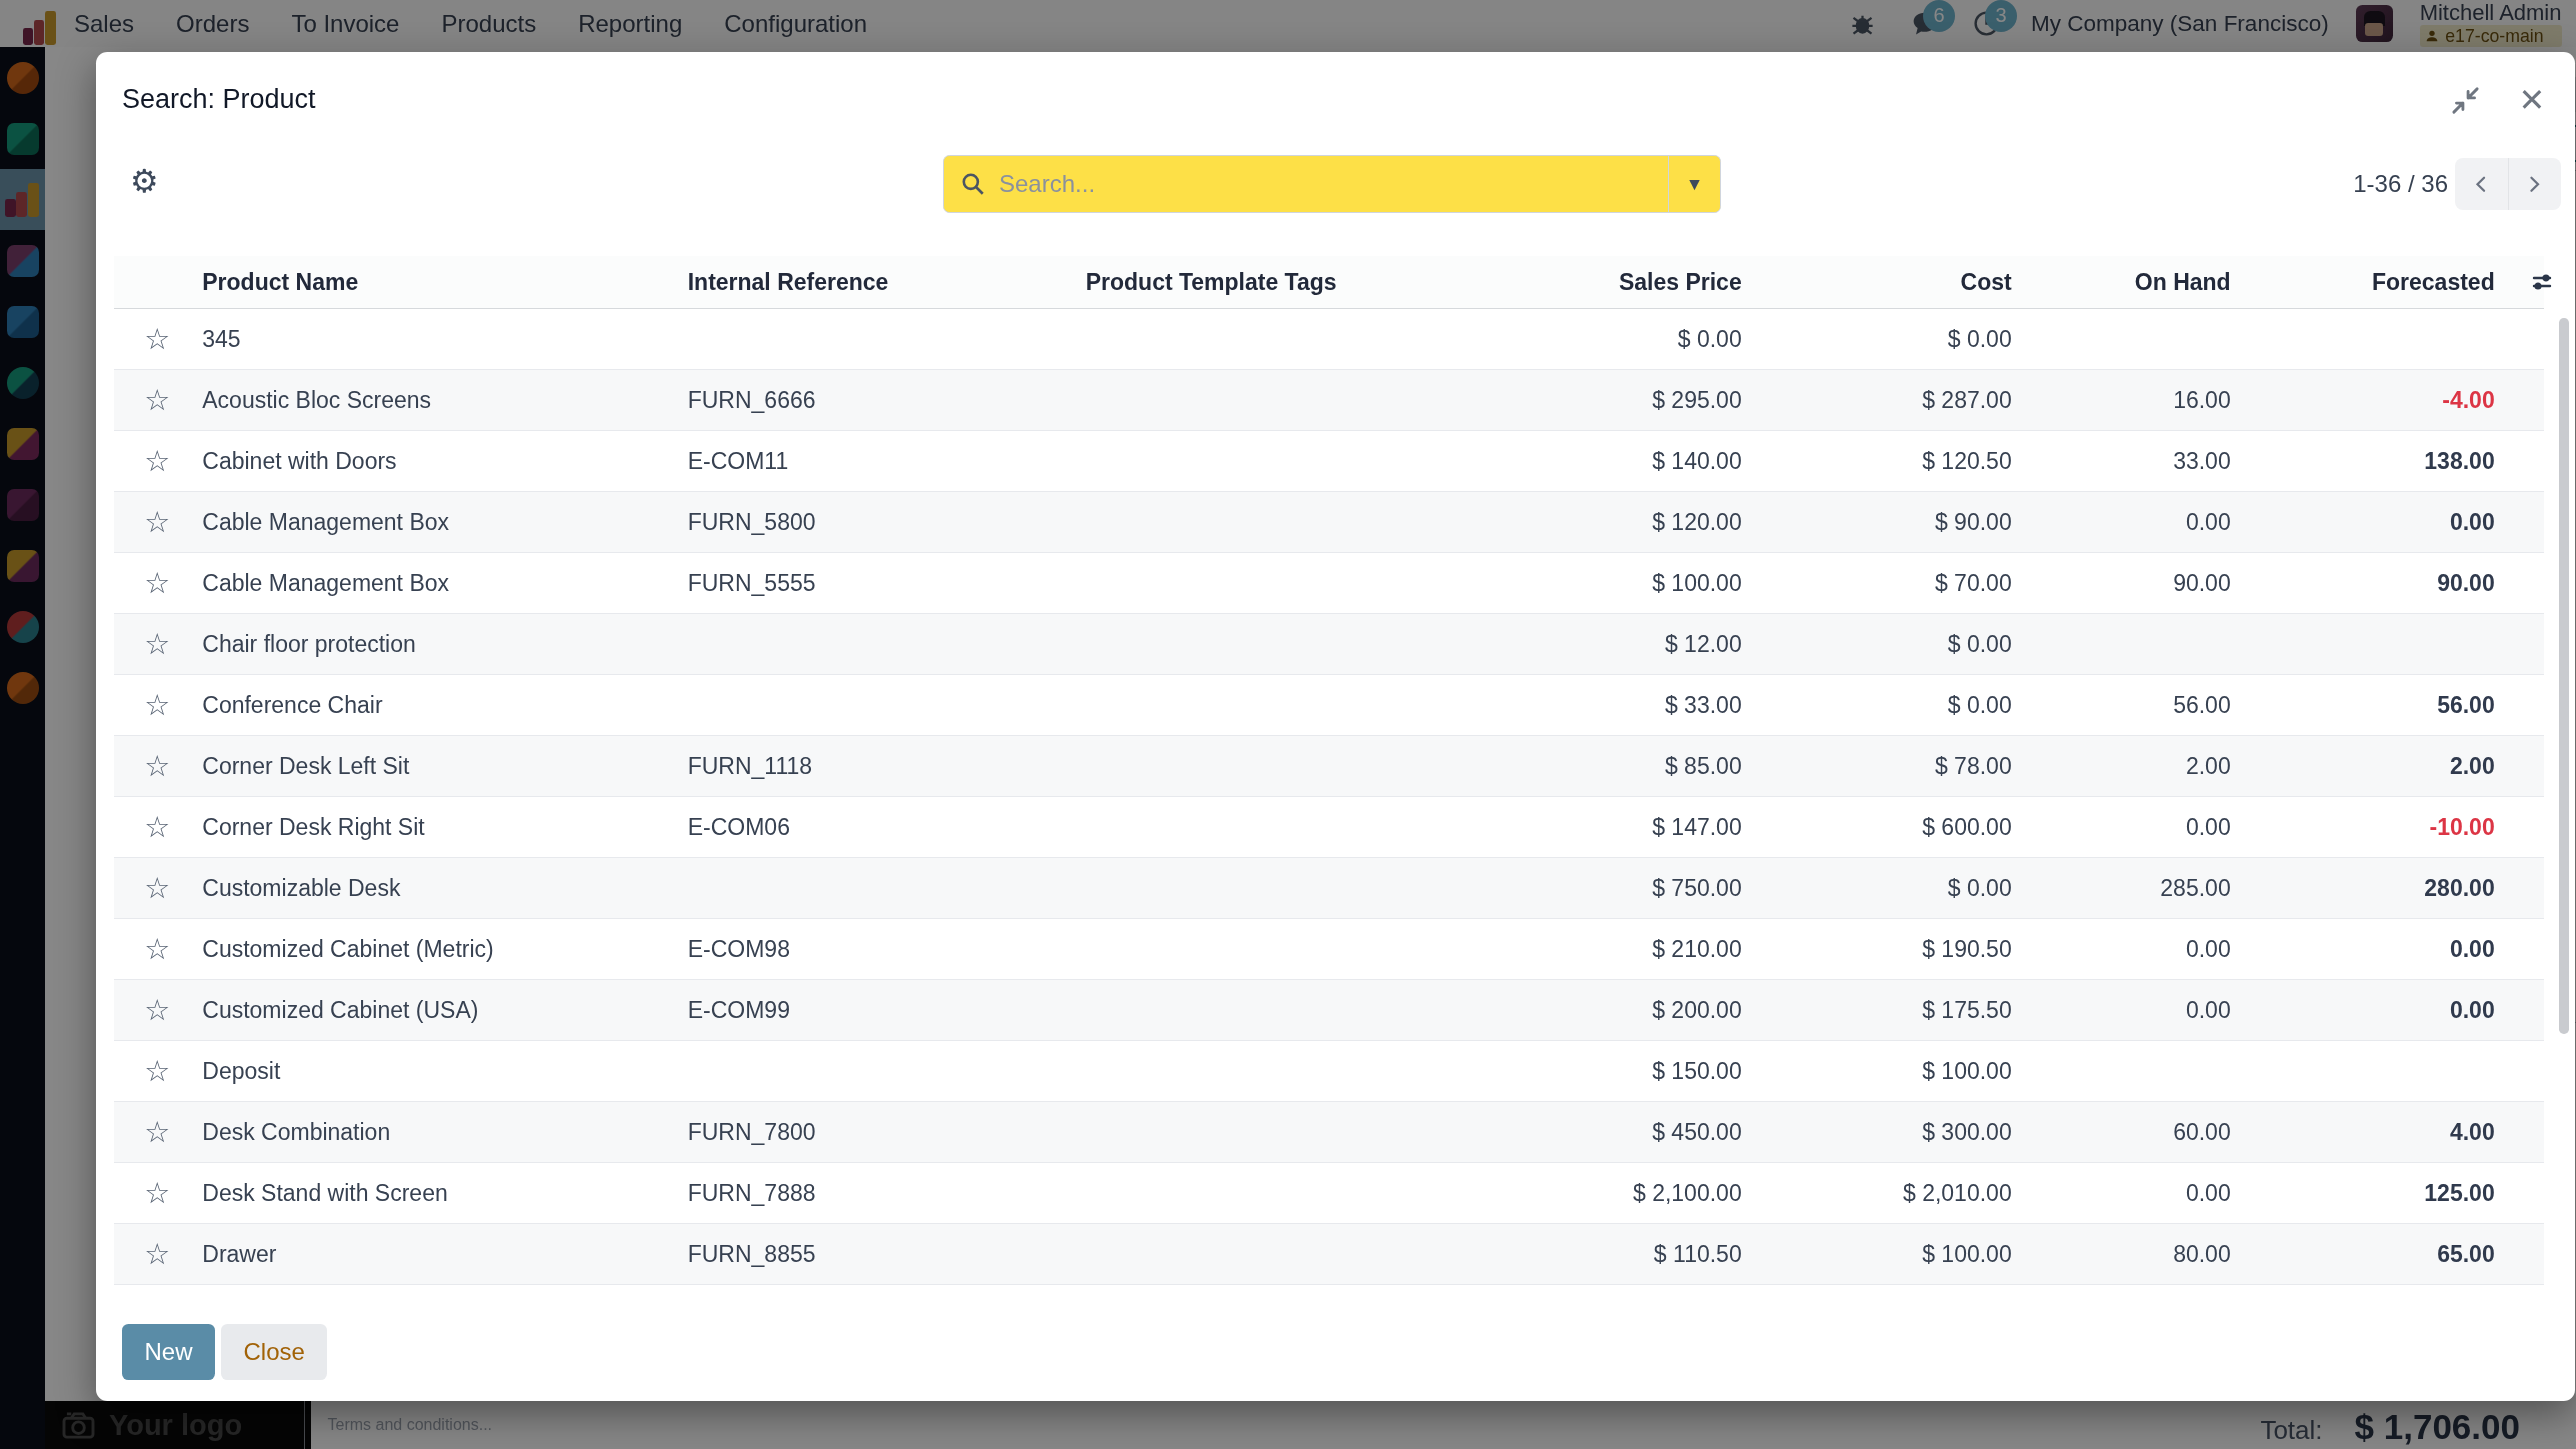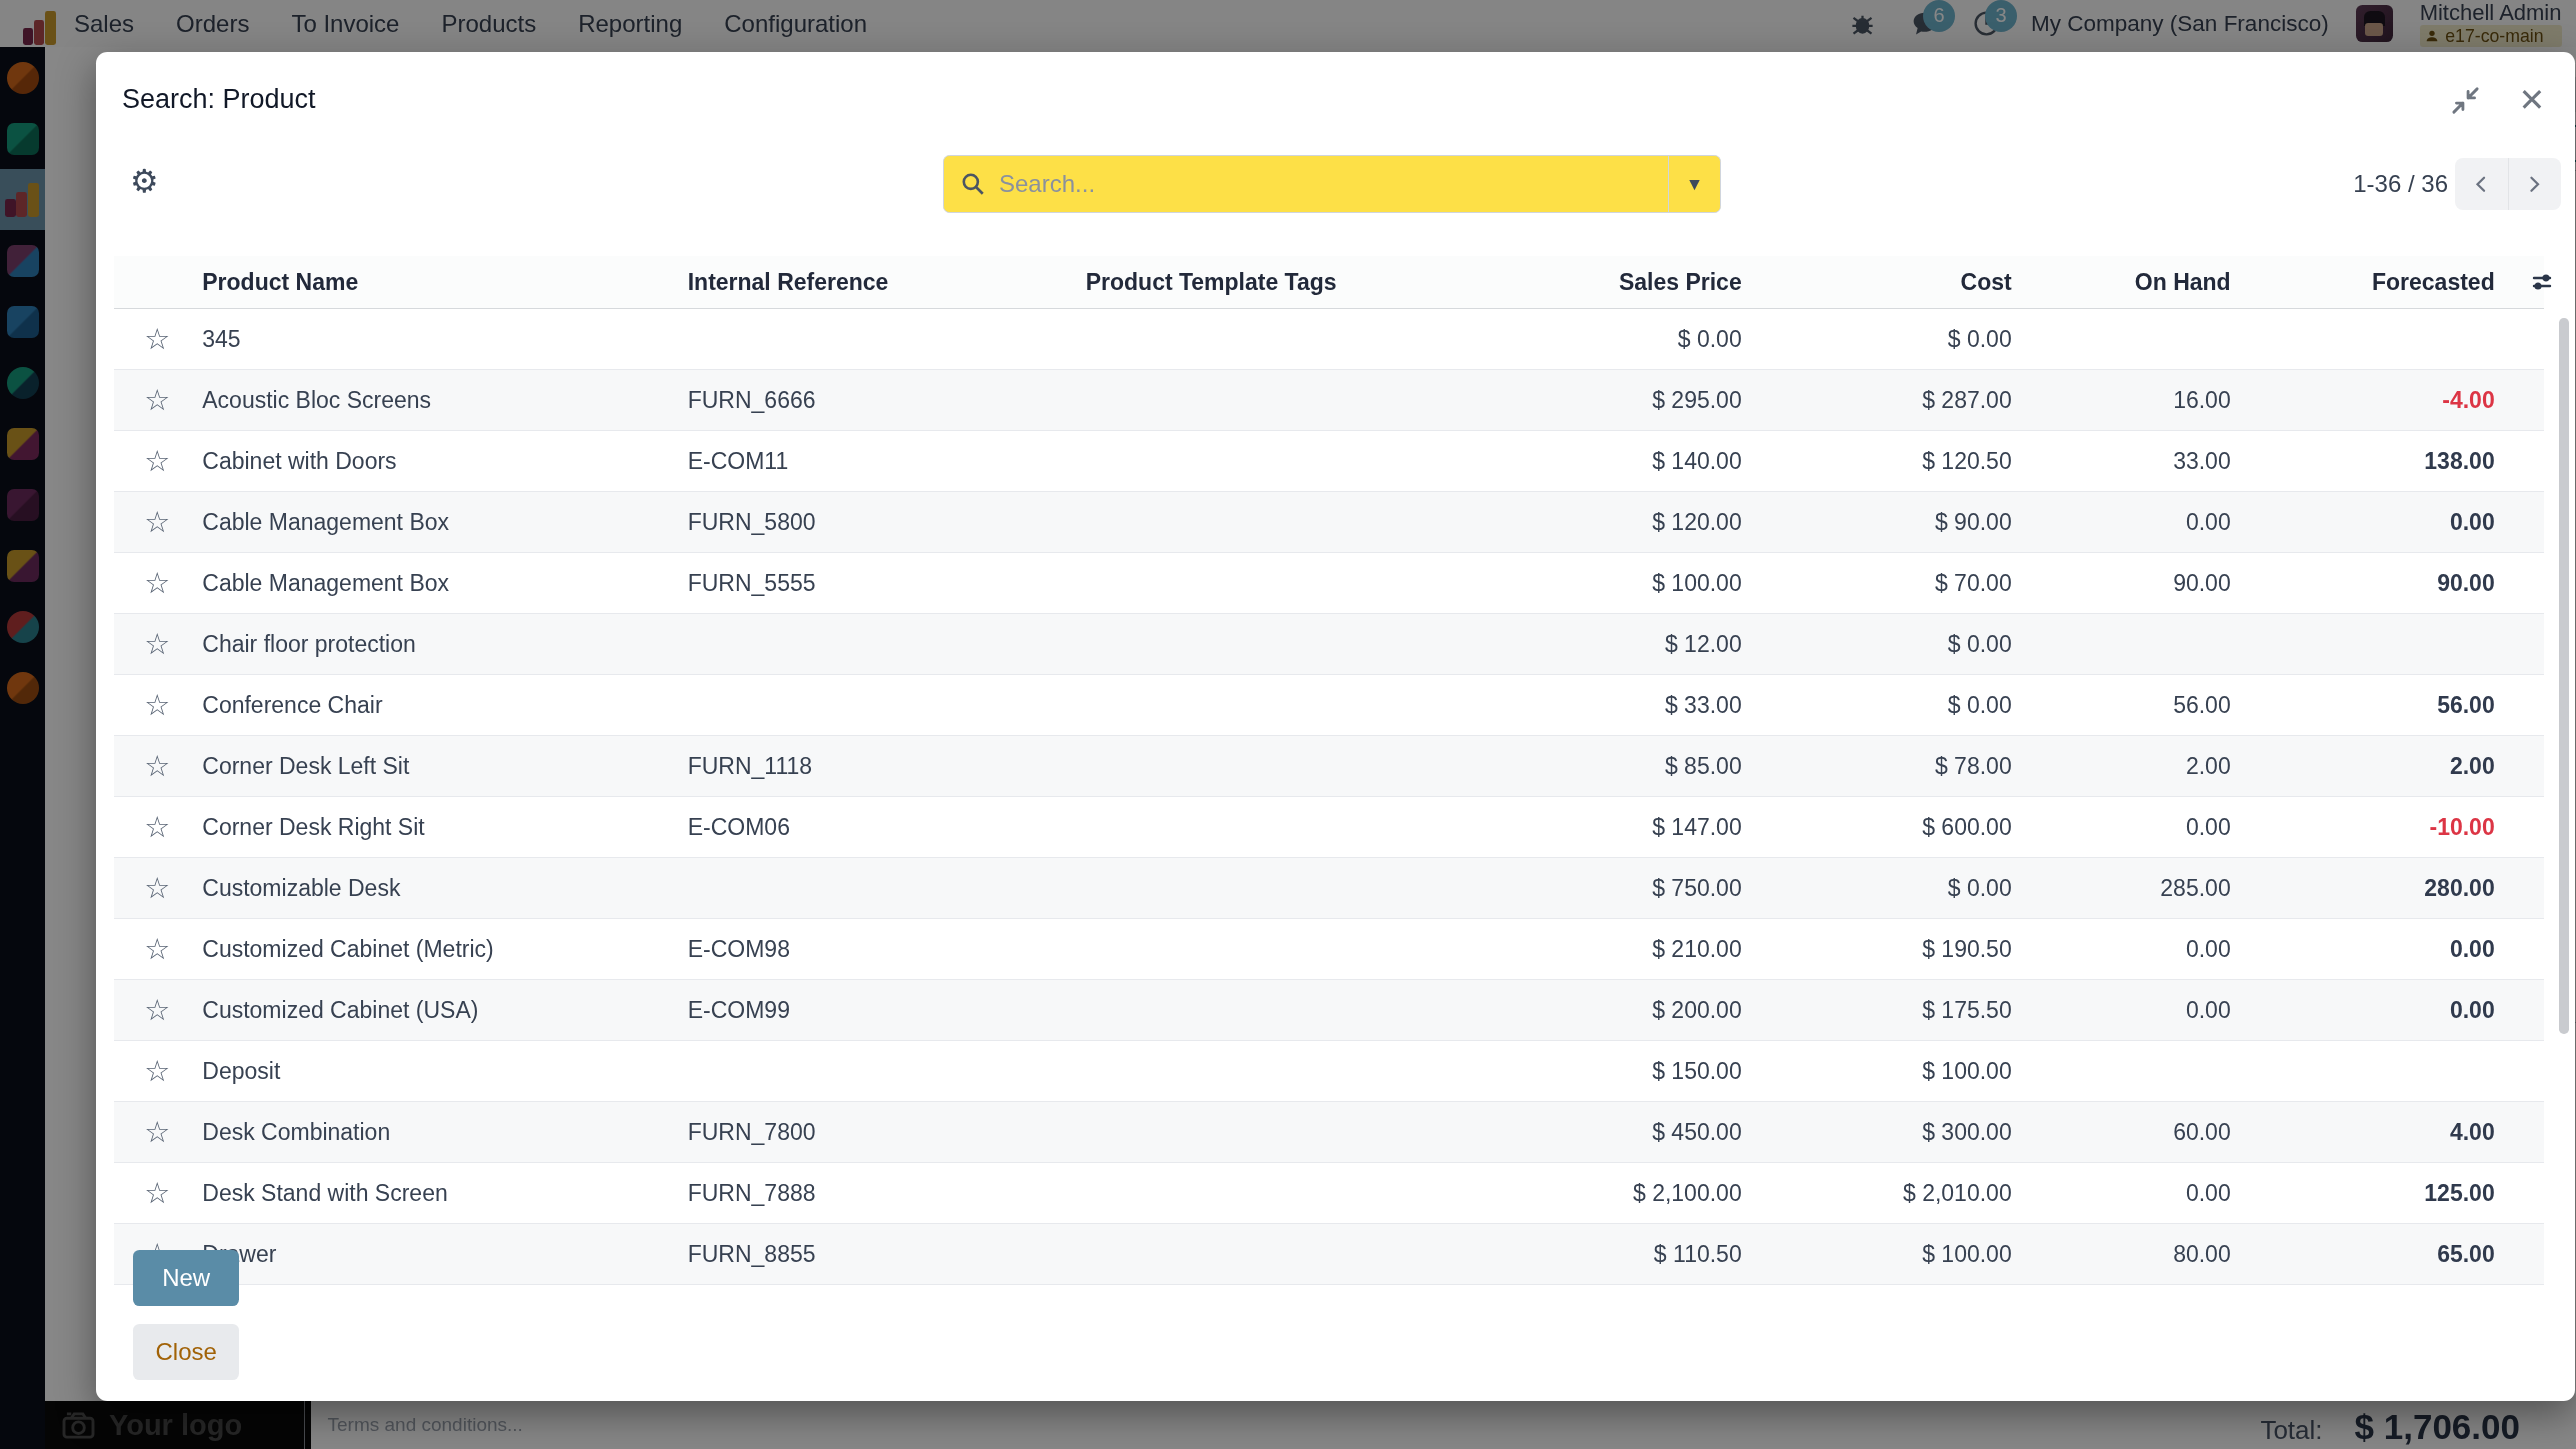--- a/index.html
+++ b/index.html
@@ -33,21 +33,21 @@
   
   .bars-glyph { position:relative; width:35px; height:34px; }
   .bars-glyph i { position:absolute; bottom:0; border-radius:2.4px; }
   .bars-glyph i:nth-child(1){ left:0;  width:10.5px; height:17.7px; background:#78264b; }
   .bars-glyph i:nth-child(2){ left:11.3px; width:10.5px; height:25px; background:#b0484c; }
   .bars-glyph i:nth-child(3){ left:22.5px; width:11.3px; height:34px; background:#c9992d; }
 
   #page-footer { position:absolute; left:45px; top:1401px; right:0; height:56px; background:#fff; }
   .logo-box { position:absolute; left:0; top:0; width:266px; height:48px; background:#0a0a0a; display:flex; align-items:center; gap:13px; padding-left:16px; }
   .logo-text { font-size:29px; font-weight:bold; color:#4a4a4a; }
-  .terms { position:absolute; left:259px; top:0; height:48px; display:flex; align-items:center; border-left:1.6px solid #8a8f96; padding-left:22.5px; font-size:19px; color:#9ca3af; }
+  .terms { position:absolute; left:259px; top:0; height:48px; display:flex; align-items:center; border-left:1.6px solid #8a8f96; padding-left:22.5px; font-size:16px; color:#9ca3af; }
   .total-wrap { position:absolute; right:56px; top:0; height:48px; display:flex; align-items:baseline; gap:32px; padding-top:6.4px; }
   .total-label { font-size:26px; color:#4a5568; }
   .total-value { font-size:35px; font-weight:bold; color:#2b3649; }
 
   
   #right-sliver { position:absolute; right:0; top:72px; width:50px; height:1328px; }
   .sl-btn { position:absolute; right:-24px; top:4.8px; width:72px; height:35px; border-radius:8px; background:#dfe2e6; }
   .sl-teal { position:absolute; right:-24px; top:53px; width:72px; height:37px; border-radius:8px; border:2.4px solid #0e6d77; background:#f4f6f7; }
   .sl-card { position:absolute; right:-32px; top:98px; width:81px; height:853px; border-radius:9.7px; border:1.6px solid #b6bac0; background:#fdfdfd; }
   .sl-scroll { position:absolute; right:16px; top:72px; width:8px; height:1079px; background:#8f9397; border-radius:4px; }
@@ -84,21 +84,21 @@
   .c-star { display:flex; align-items:center; justify-content:center; font-size:29px; color:#5a6575; }
   .c-name { padding-left:1.6px; }
   .num { text-align:right; }
   .c-forecast { font-weight:bold; color:#303a4d; }
   .c-forecast.neg { color:#dc3545; }
   .th-right { text-align:right; }
   .th-adjust { display:flex; justify-content:flex-end; padding-right:4.8px; color:#2b3649; }
 
   .modal-scrollbar { position:absolute; right:6.4px; top:266px; width:9.7px; height:716px; border-radius:4.8px; background:#c9cbcf; }
 
-  .modal-footer { position:absolute; left:37px; bottom:21px; display:flex; gap:18px;flex-direction:column; }
+  .modal-footer { position:absolute; left:26px; bottom:21px; display:flex; gap:6px; }
   .btn { height:56px; border-radius:6.4px; font-size:24px; display:flex; align-items:center; justify-content:center; padding:0 22.5px; font-family:inherit; border:none; }
   .btn-new { background:#5a8ca7; color:#fff; }
   .btn-close { background:#e8eaed; color:#a16207; }
 
   svg { display:block; }
 </style>
 </head>
 <body>
 
 <div id="screen">

